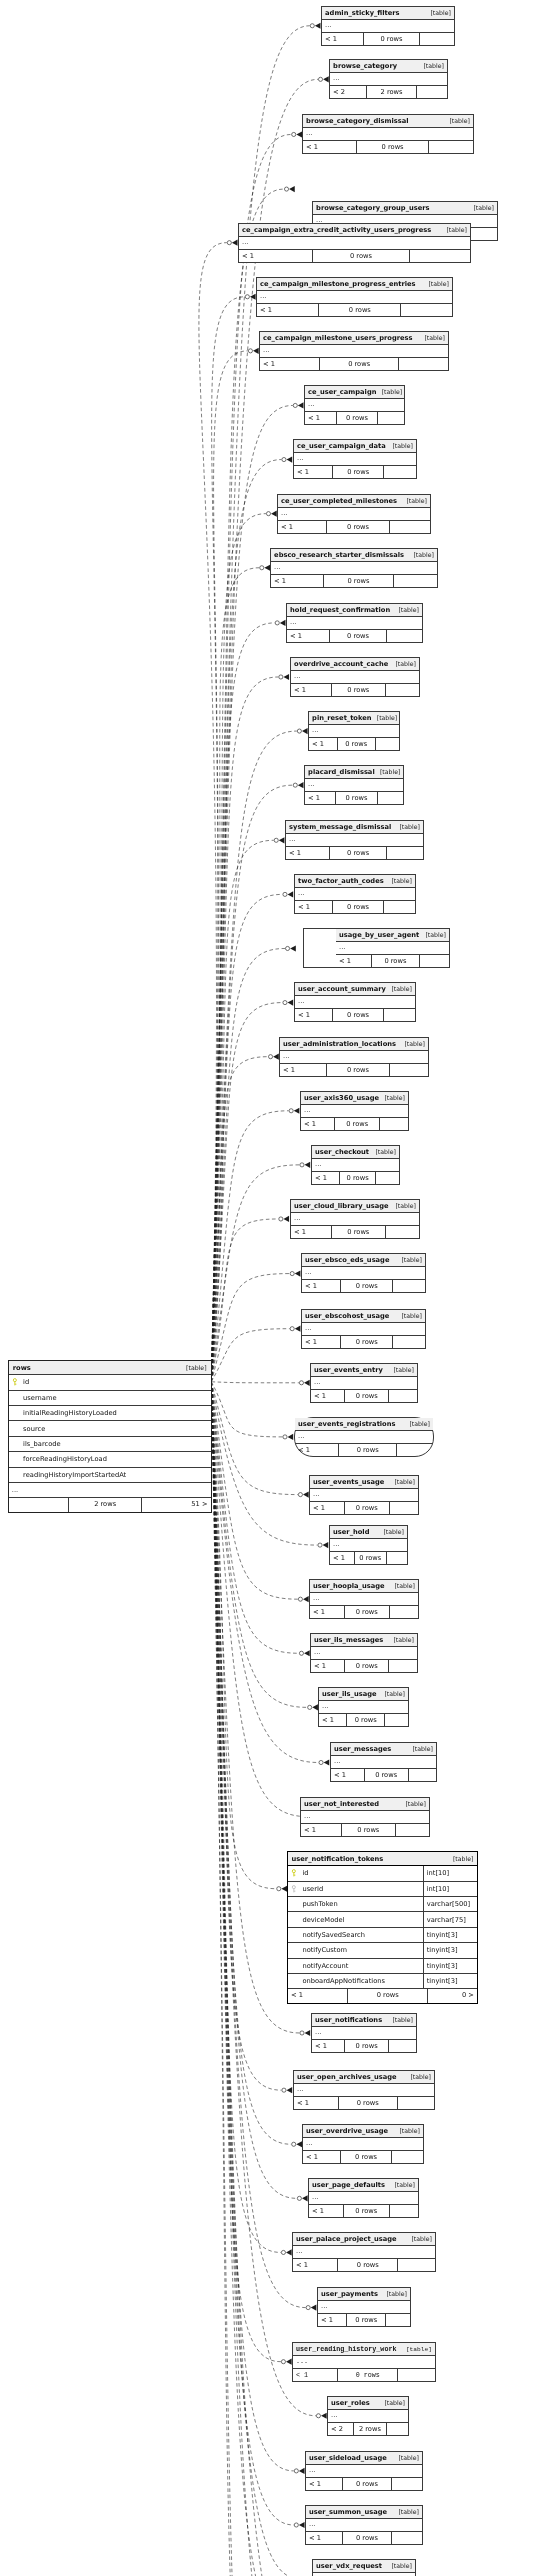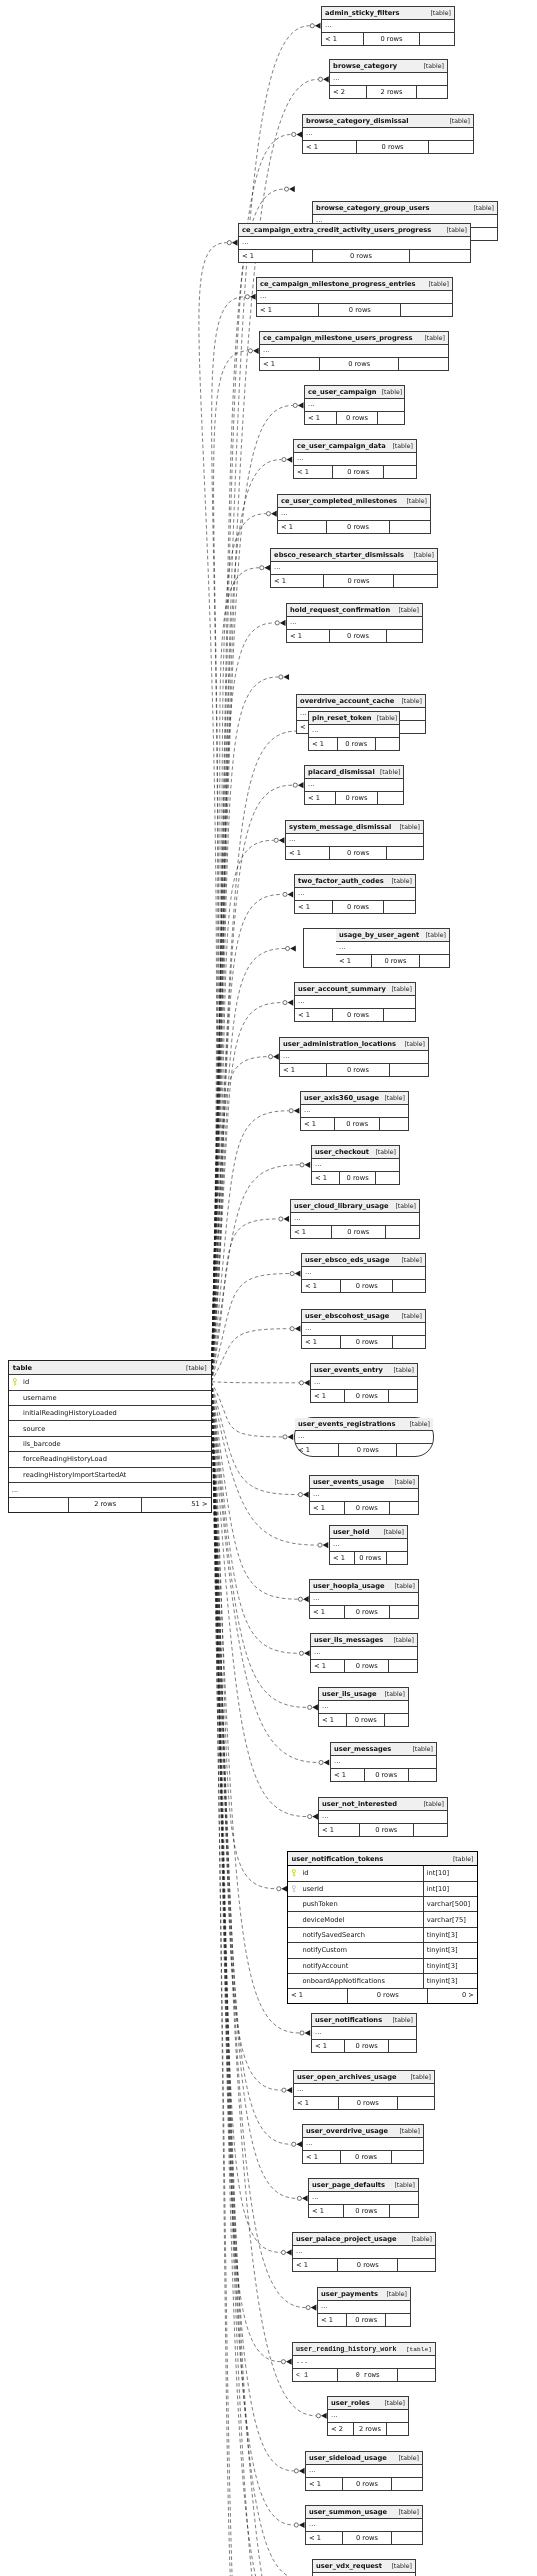--- a/index.html
+++ b/index.html
@@ -198,21 +198,21 @@
       <path d="M410,2682 C458,5025 422,5539 550,5539" class="edge"></path>
       <circle cx="555" cy="5539" r="4" class="edge-dot"></circle>
       <polygon points="560,5539 571,5533 571,5545" class="edge-foot"></polygon>
       <path d="M410,2682 C458,3489 408,3666 536,3666" class="edge"></path>
       <circle cx="541" cy="3666" r="4" class="edge-dot"></circle>
       <polygon points="546,3666 557,3660 557,3672" class="edge-foot"></polygon>
     </svg>
 
   <div id="user-box">
     <div class="hdr">
-      <span class="nm">table</span>
+      <span class="nm">rows</span>
       <span class="badge">[table]</span>
     </div>
     <div id="user-rows">
         <div class="urow">
           <span class="kicon">
             <svg width="5.7" height="8.2" viewBox="0 0 11 16">
               <circle cx="5.5" cy="4.2" r="3" fill="none" stroke="#c9c905" stroke-width="1.6"></circle>
     <line x1="5.5" y1="7.2" x2="5.5" y2="14.5" stroke="#c9c905" stroke-width="1.6"></line>
     <line x1="5.5" y1="12" x2="8.5" y2="12" stroke="#c9c905" stroke-width="1.6"></line>
             </svg>
@@ -485,21 +485,21 @@
       <span class="badge">[table]</span>
     </div>
     <div class="dots">...</div>
     <div class="foot">
       <span class="f-l">&lt; 1</span>
       <span class="f-c">0 rows</span>
       <span class="f-r"></span>
     </div>
   </div>
 
-  <div class="node" style="left: 296px; top: 657px; width: 128px; margin-top: 37px;">
+  <div class="node" style="left: 290px; top: 657px; width: 128px;">
     <div class="hdr">
       <span class="nm">overdrive_account_cache</span>
       <span class="badge">[table]</span>
     </div>
     <div class="dots">...</div>
     <div class="foot">
       <span class="f-l">&lt; 1</span>
       <span class="f-c">0 rows</span>
       <span class="f-r"></span>
     </div>
@@ -758,21 +758,21 @@
       <span class="badge">[table]</span>
     </div>
     <div class="dots">...</div>
     <div class="foot">
       <span class="f-l">&lt; 1</span>
       <span class="f-c">0 rows</span>
       <span class="f-r"></span>
     </div>
   </div>
 
-  <div class="node" style="left: 318px; top: 1797px; width: 128px;">
+  <div class="node" style="left: 300px; top: 1797px; width: 128px;">
     <div class="hdr">
       <span class="nm">user_not_interested</span>
       <span class="badge">[table]</span>
     </div>
     <div class="dots">...</div>
     <div class="foot">
       <span class="f-l">&lt; 1</span>
       <span class="f-c">0 rows</span>
       <span class="f-r"></span>
     </div>

